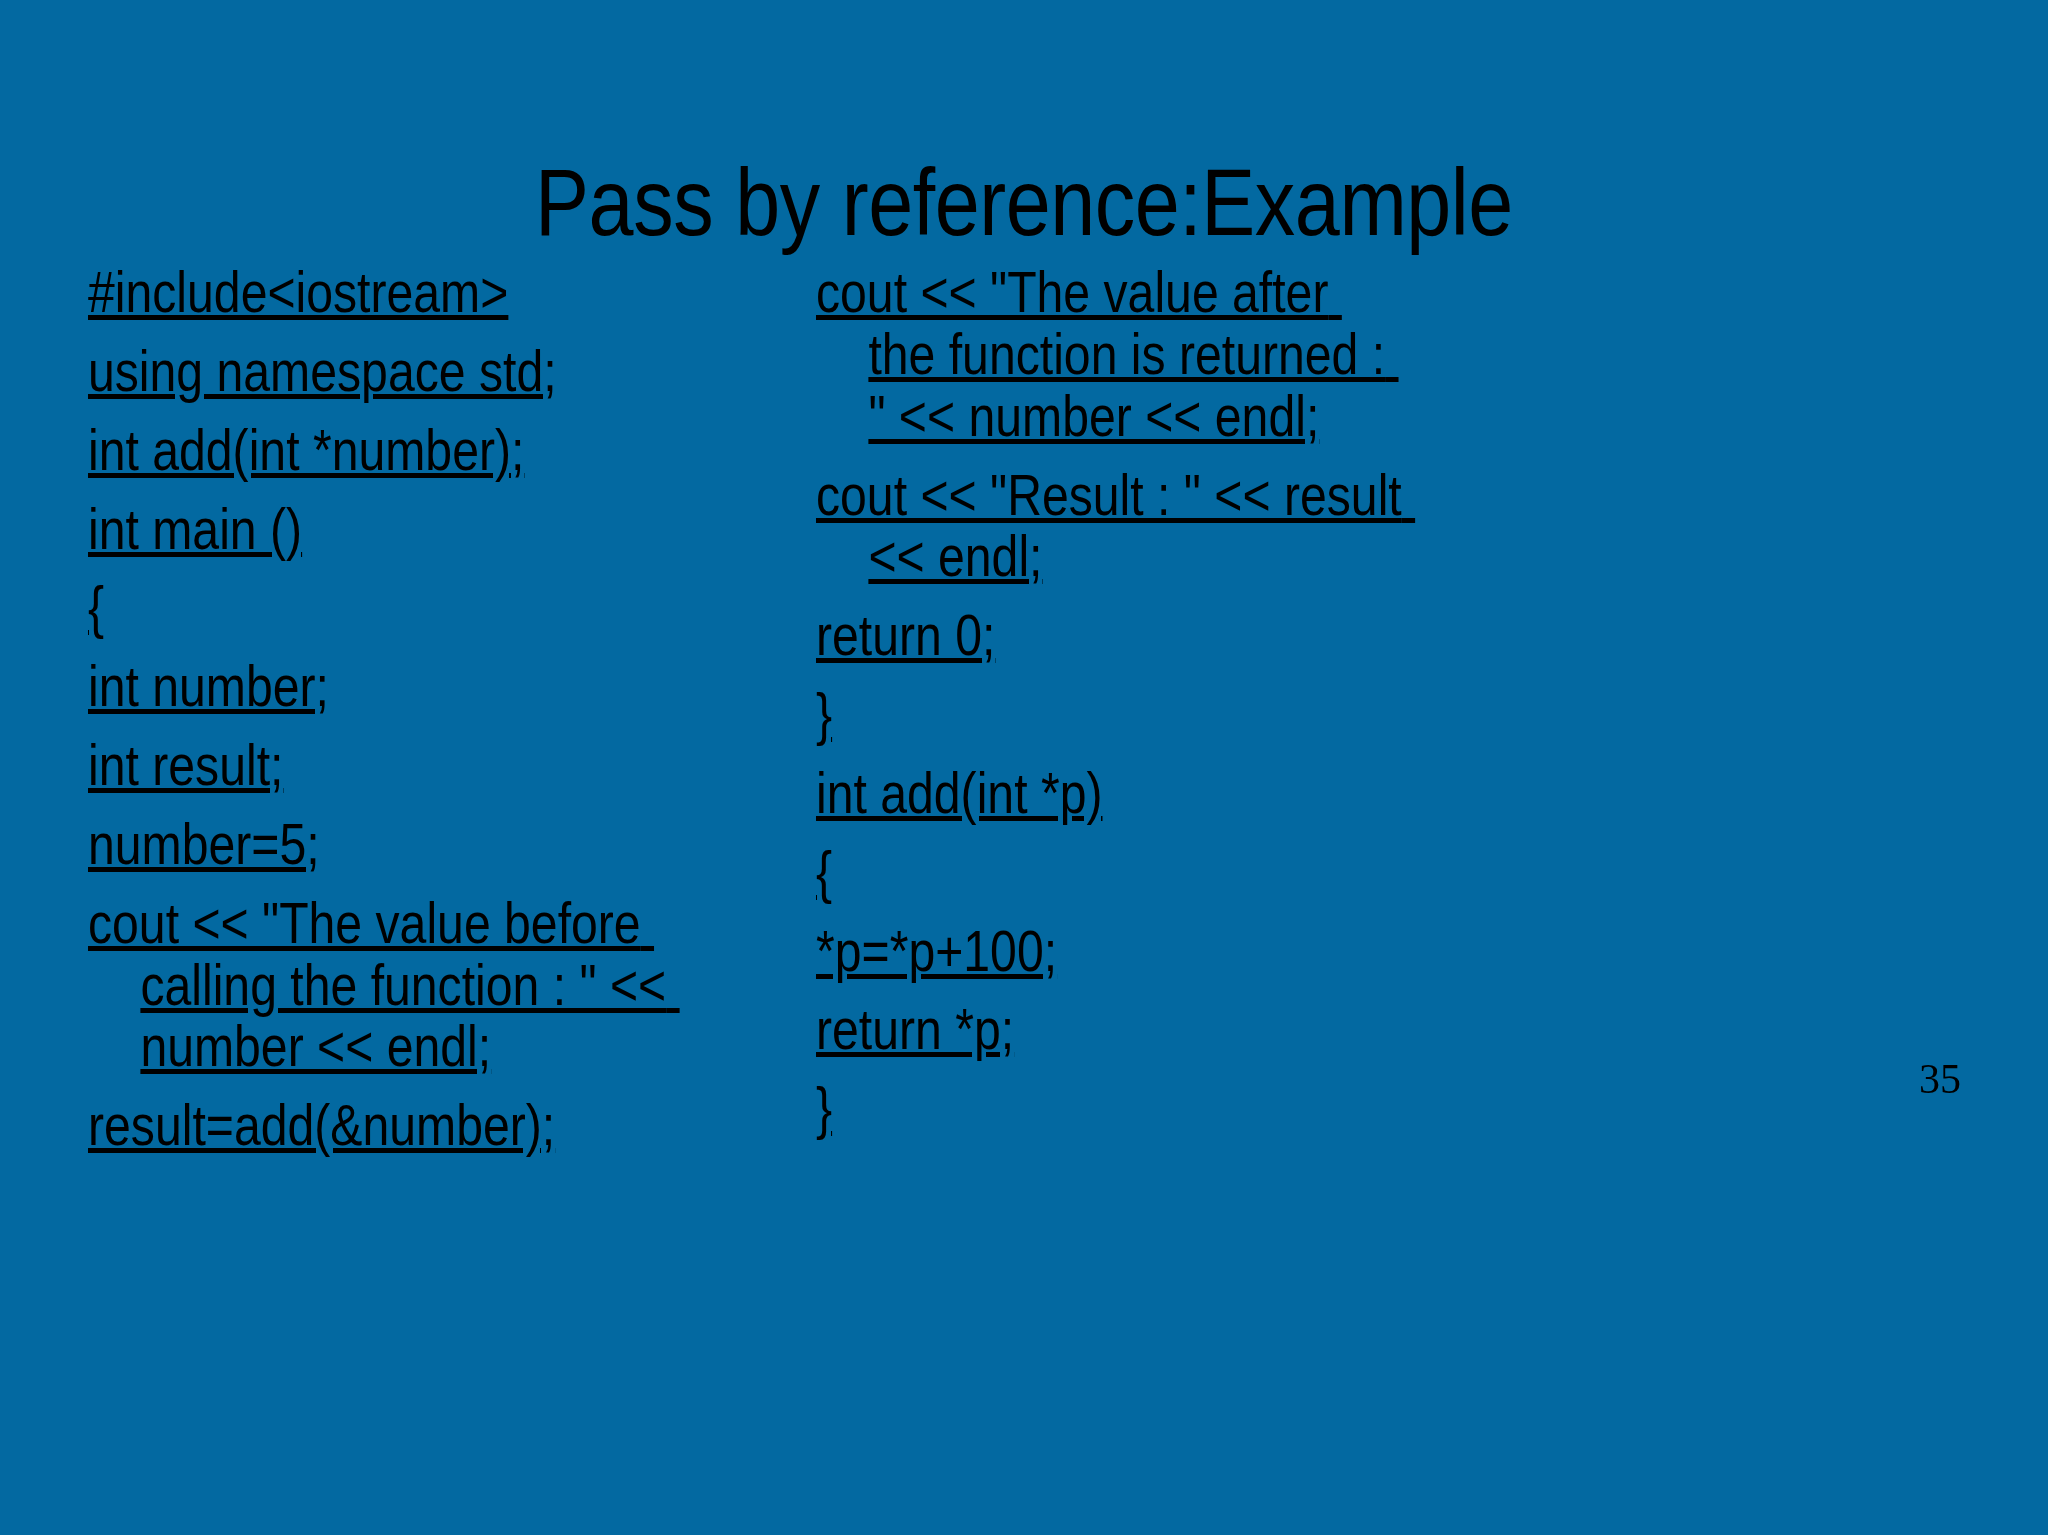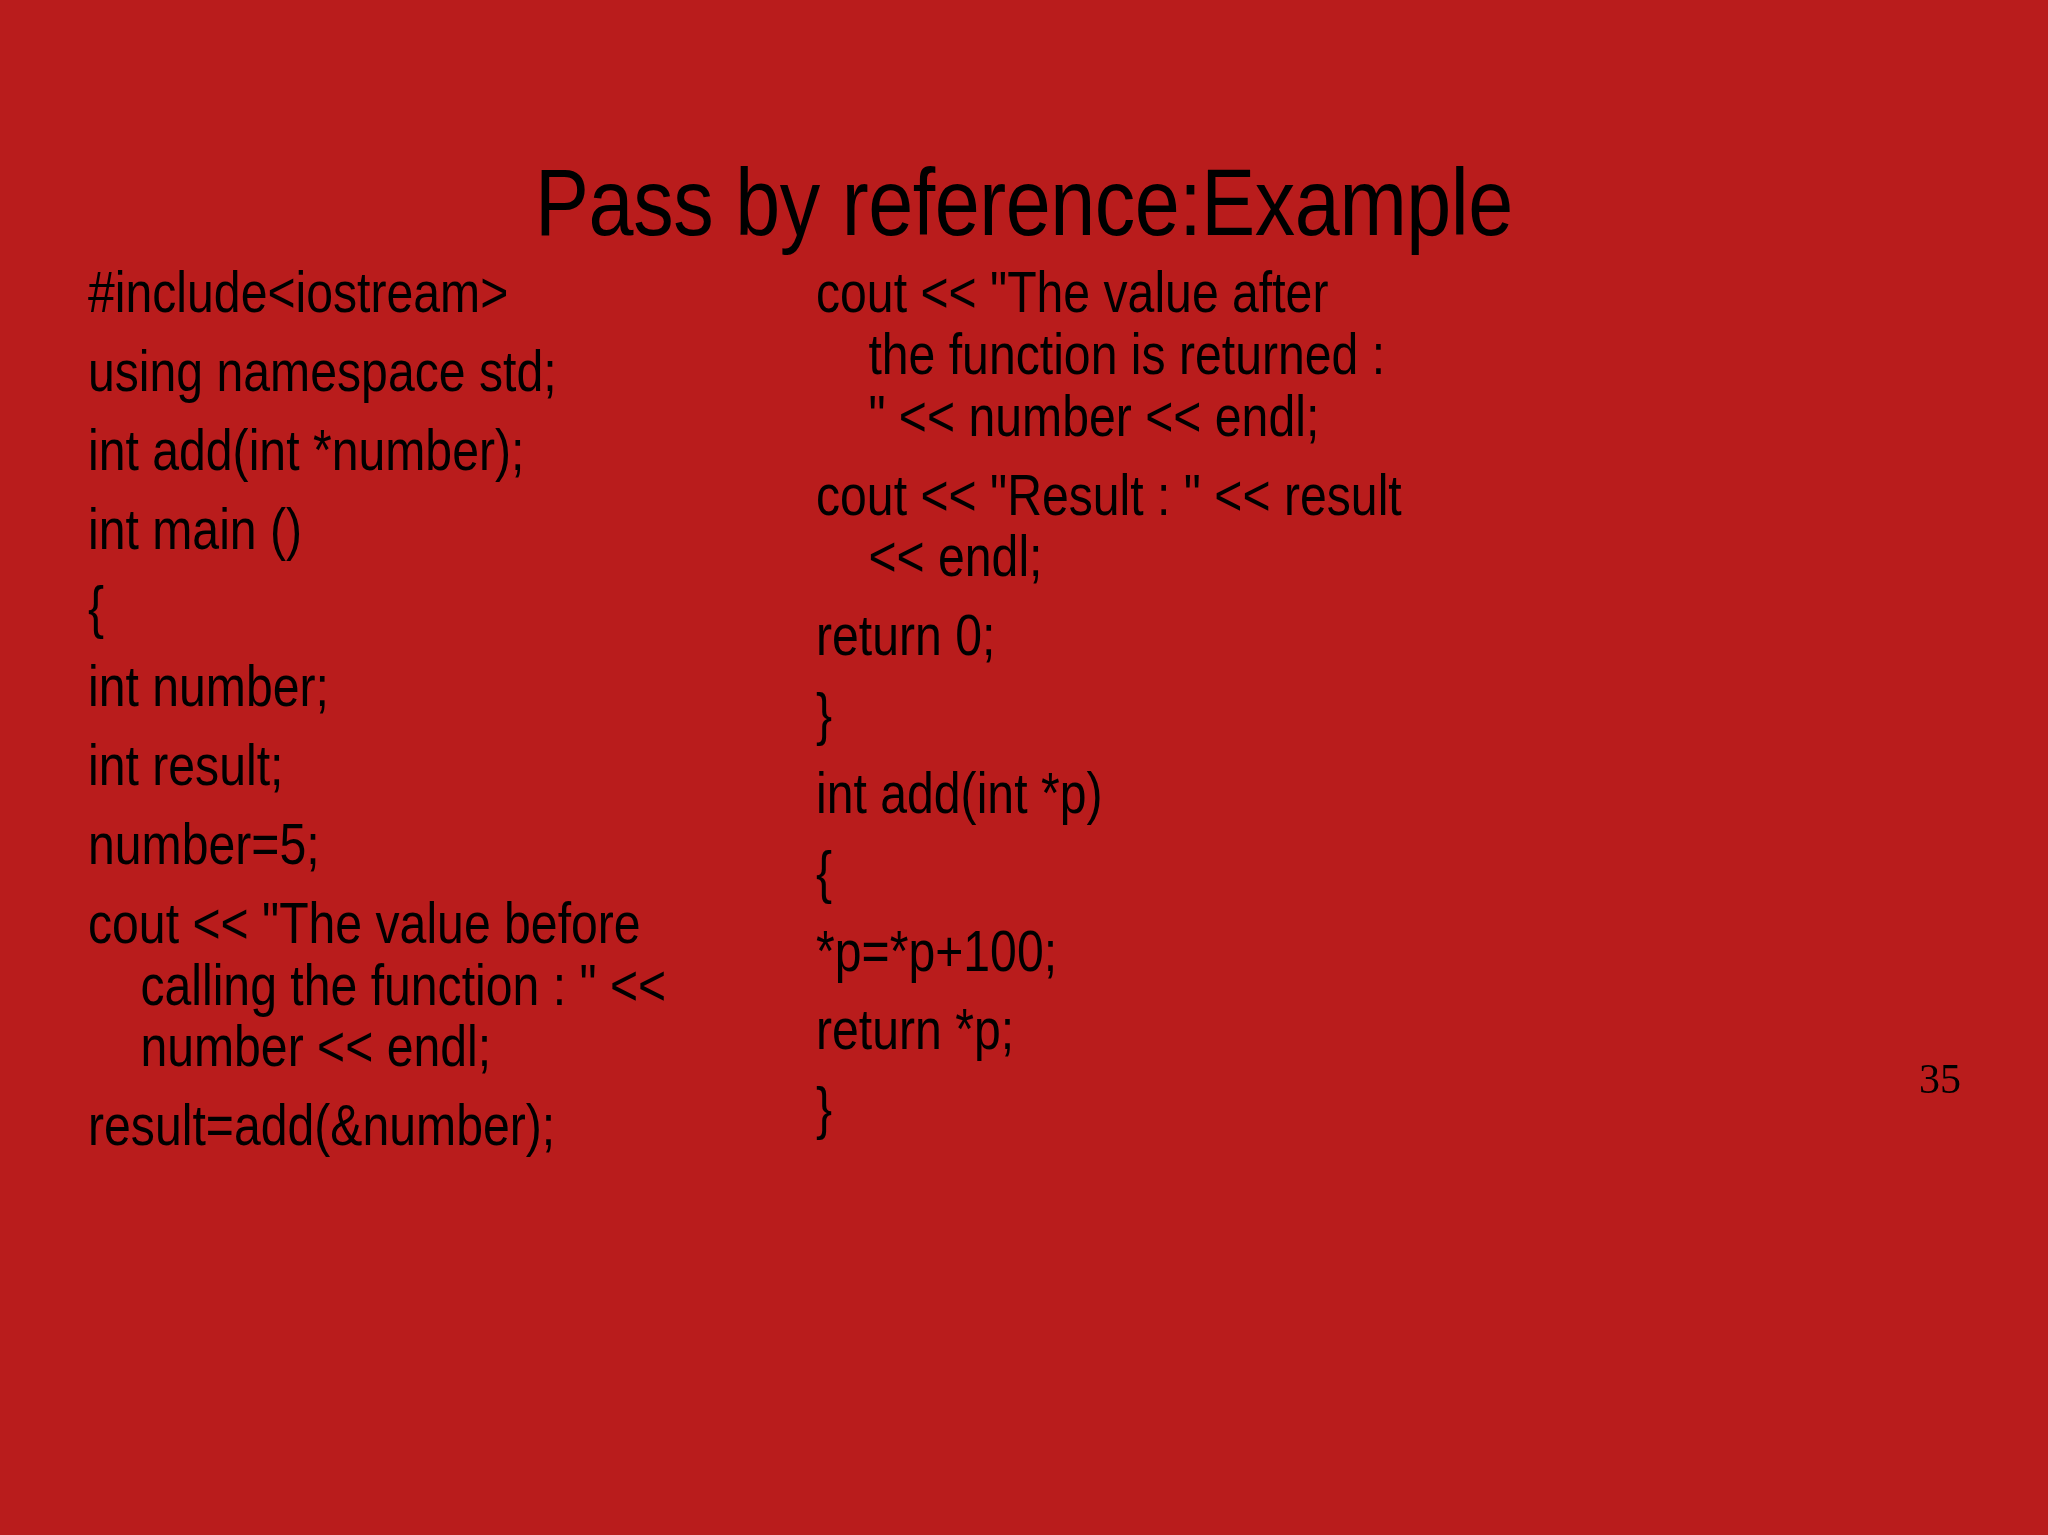--- a/index.html
+++ b/index.html
@@ -14,21 +14,21 @@
     overflow: hidden;
     font-family: "Liberation Sans", sans-serif;
     color: #000000;
   }
 
   #slide {
     position: absolute;
     left: 0; top: 0;
     width: 2048px;
     height: 1535px;
-    background: #b91c1c;
+    background: #0369a1;
   }
 
   
   #slide-title {
     position: absolute;
     left: 0;
     top: 92px;
     width: 2048px;
     text-align: center;
     font-size: 94px;
@@ -37,20 +37,21 @@
     letter-spacing: -0.5px;
     transform: scaleX(0.86);
     transform-origin: 50% 0%;
     white-space: nowrap;
   }
 
   
   .code-col {
     position: absolute;
     top: 262px;
+    text-decoration: underline;
   }
   #col-left  { left: 88px;  width: 700px; }
   #col-right { left: 816px; width: 700px; }
 
   .code-line {
     font-size: 57px;
     line-height: 1.085;
     font-weight: 400;
     margin: 0 0 17px 0;
     padding-left: 62px;

